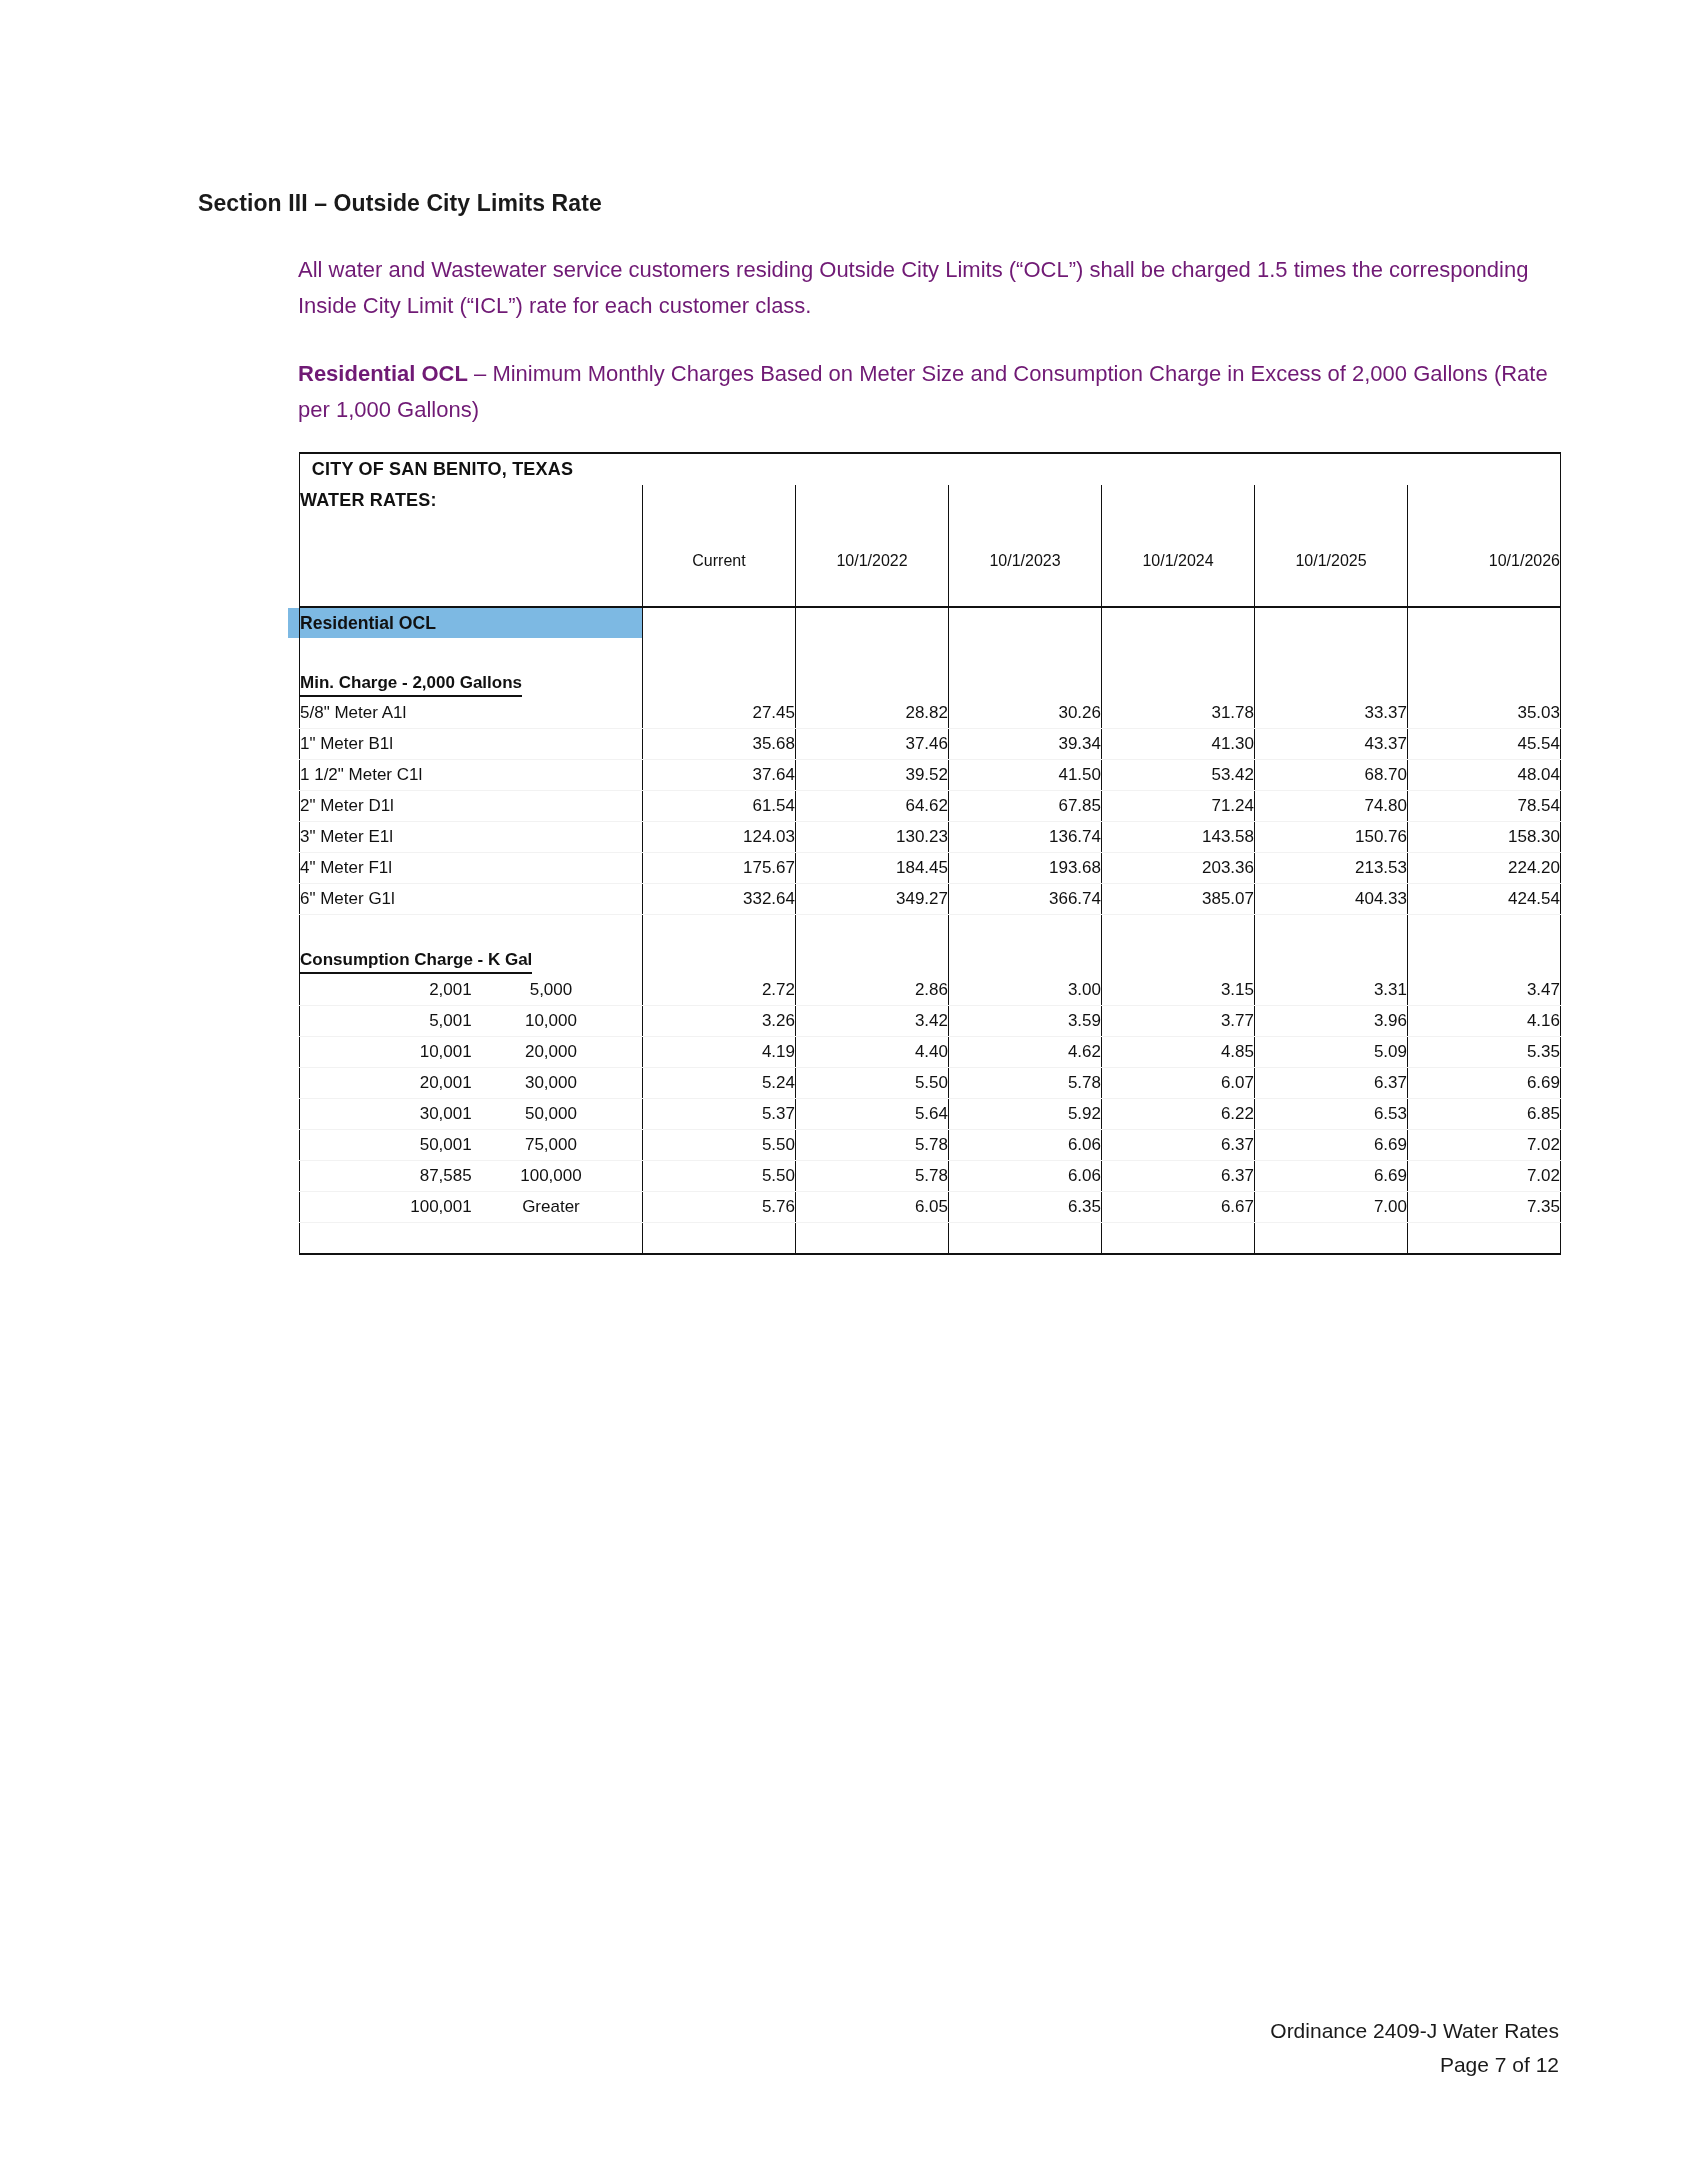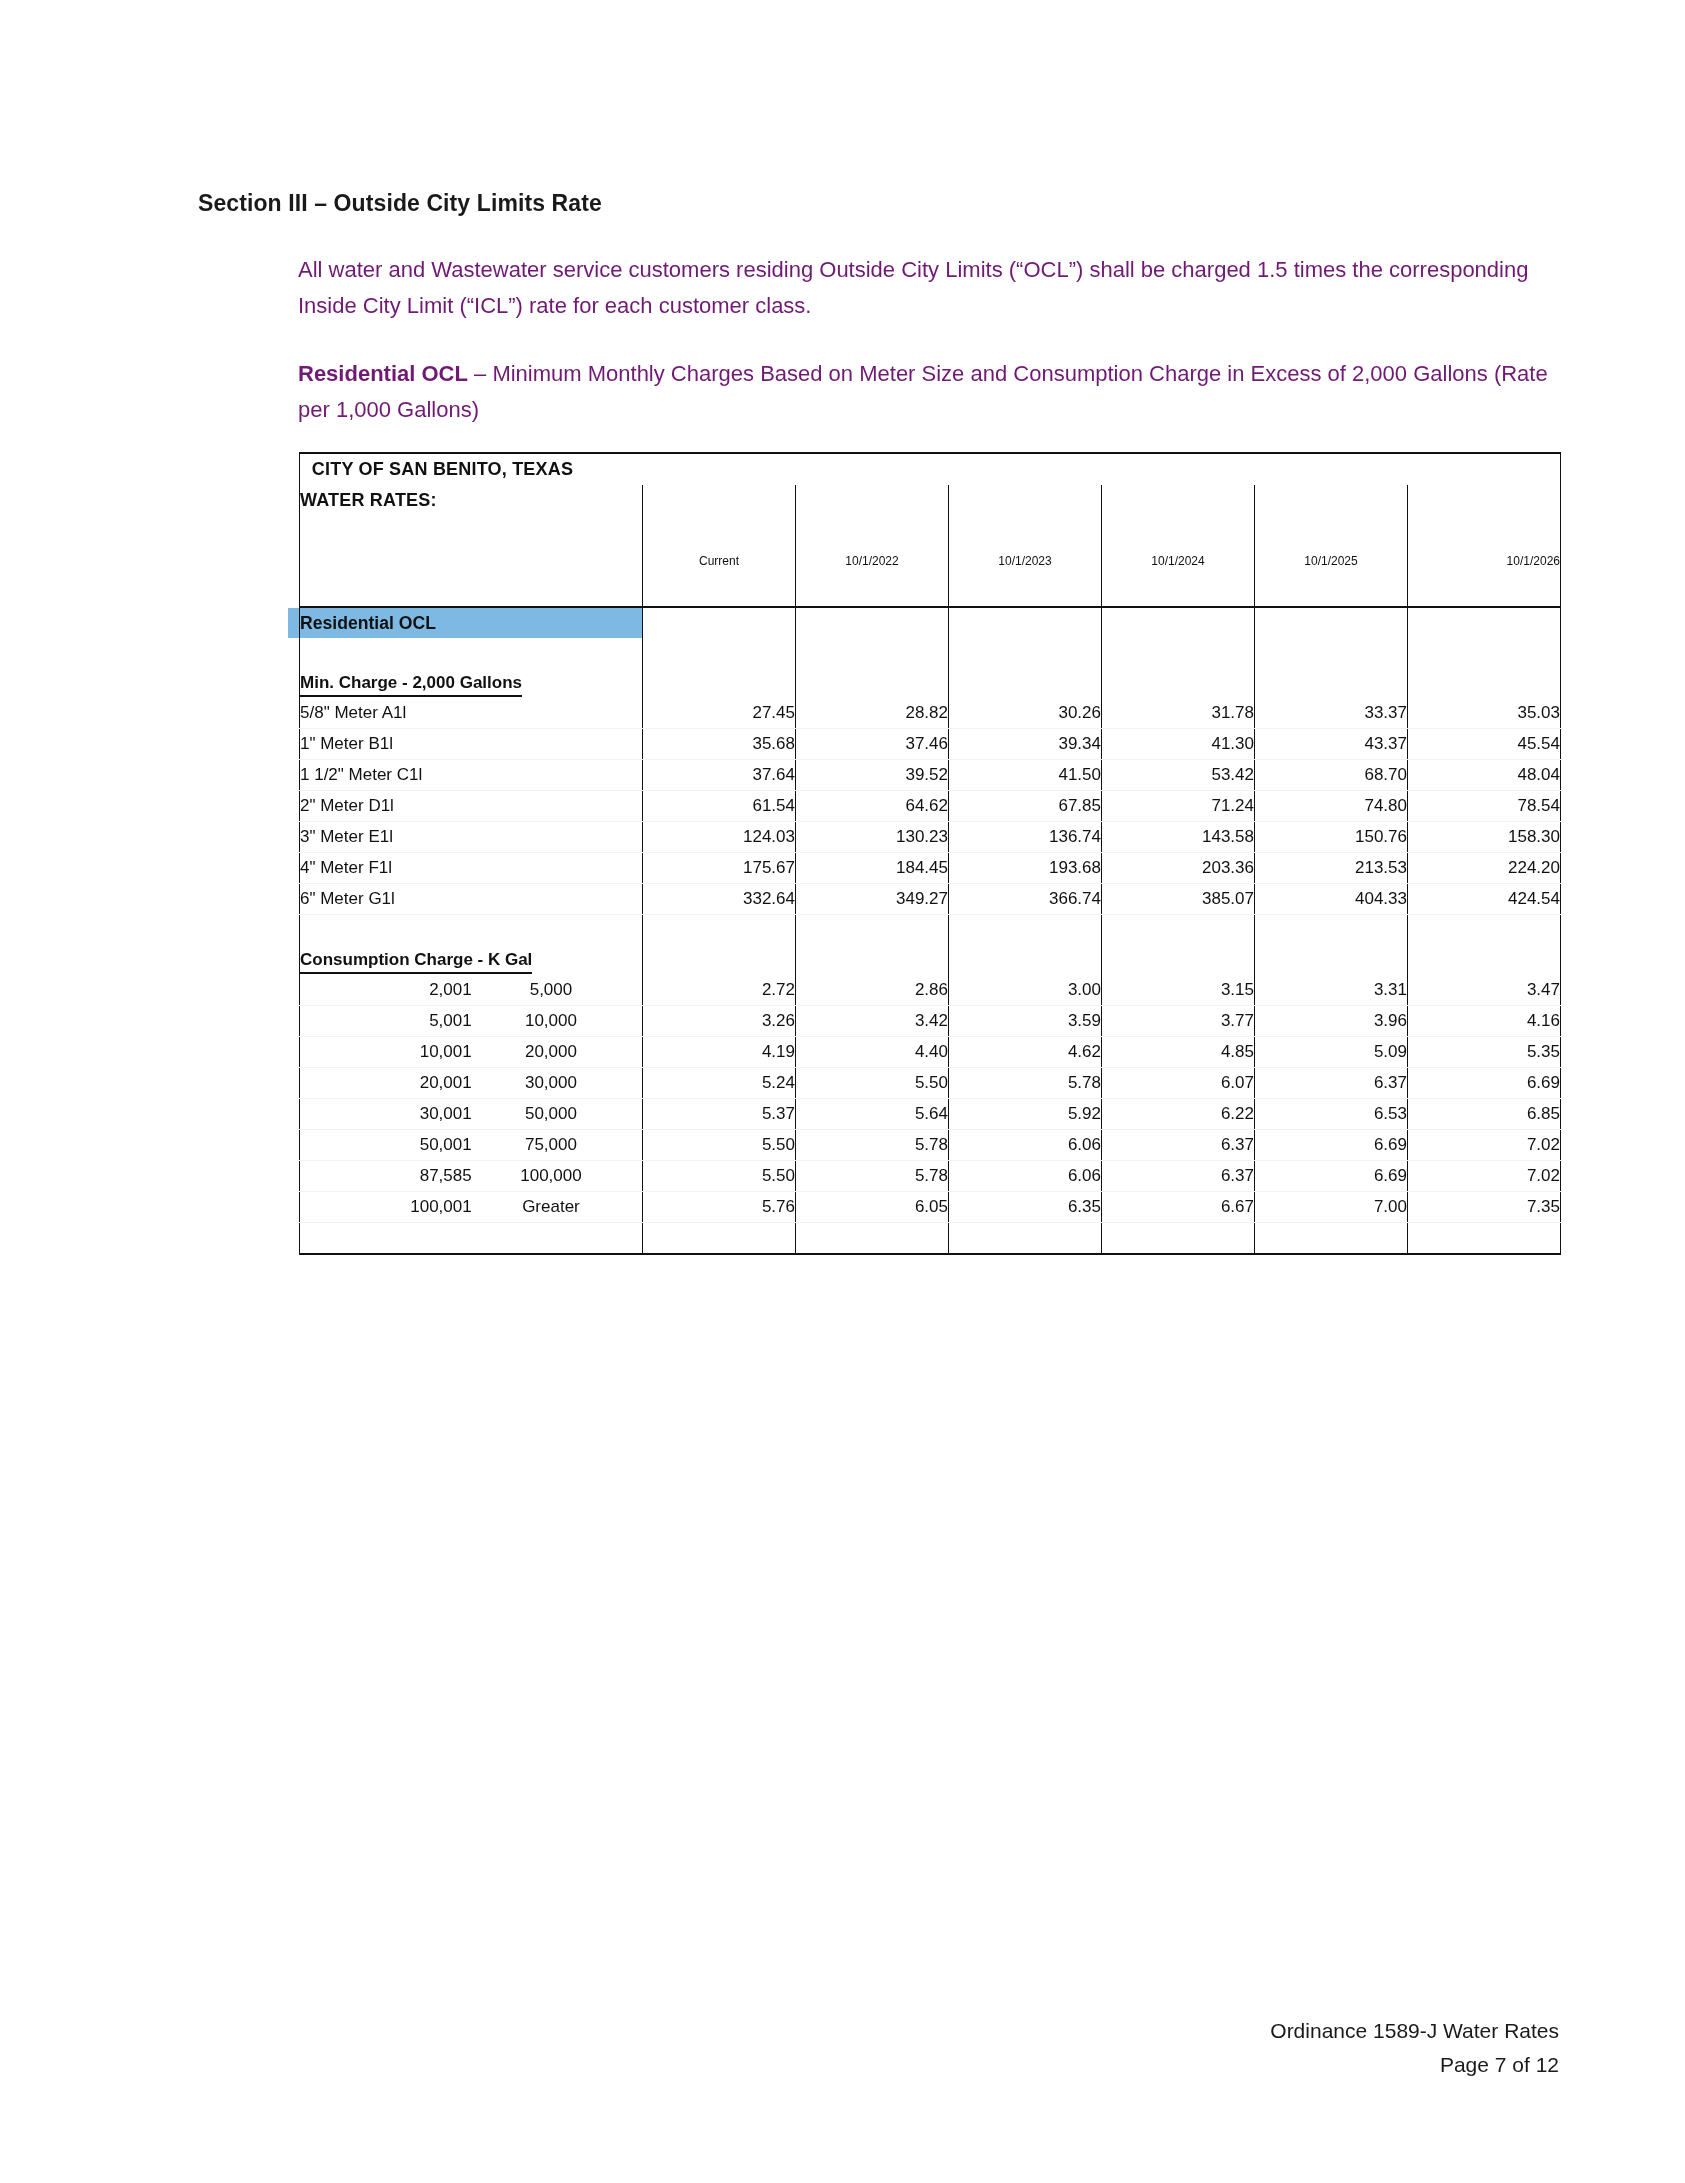--- a/index.html
+++ b/index.html
@@ -122,21 +122,21 @@
 
   .title-line {
     font-size: 18px;
     font-weight: bold;
     letter-spacing: 0.2px;
   }
 
   
   td.colhead {
     text-align: center;
-    font-size: 12px;
+    font-size: 16px;
     padding-right: 0;
   }
 
   
   .blue-band {
     display: block;
     background: #7db9e3;
     height: 30px;
     line-height: 30px;
     padding-left: 11.8px;
@@ -511,18 +511,18 @@
           <td class="d"></td>
           <td class="d"></td>
           <td class="d last"></td>
         </tr>
 
       </tbody>
     </table>
   </div>
 
   <div class="footer">
-    <div>Ordinance 1589-J Water Rates</div>
+    <div>Ordinance 2409-J Water Rates</div>
     <div>Page 7 of 12</div>
   </div>
 
 </div>
 
 
 </body></html>

